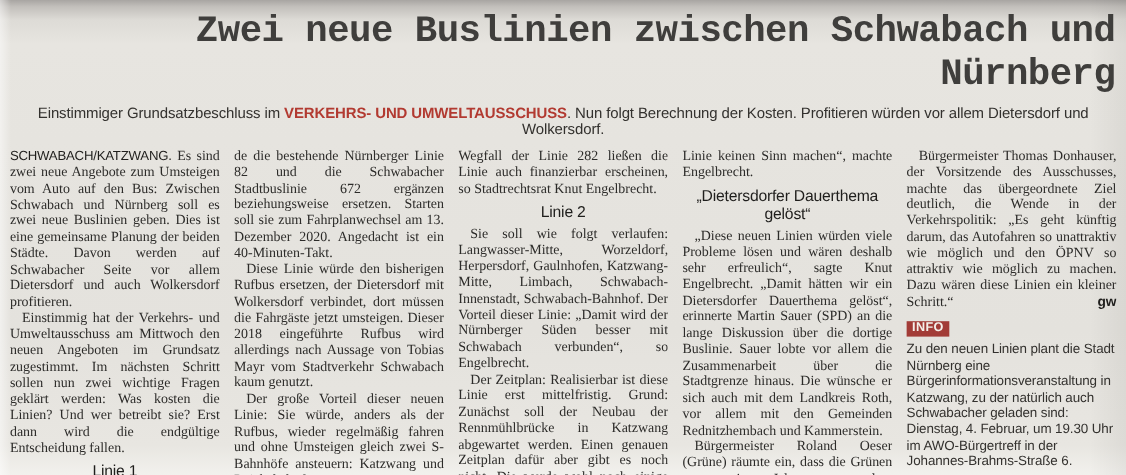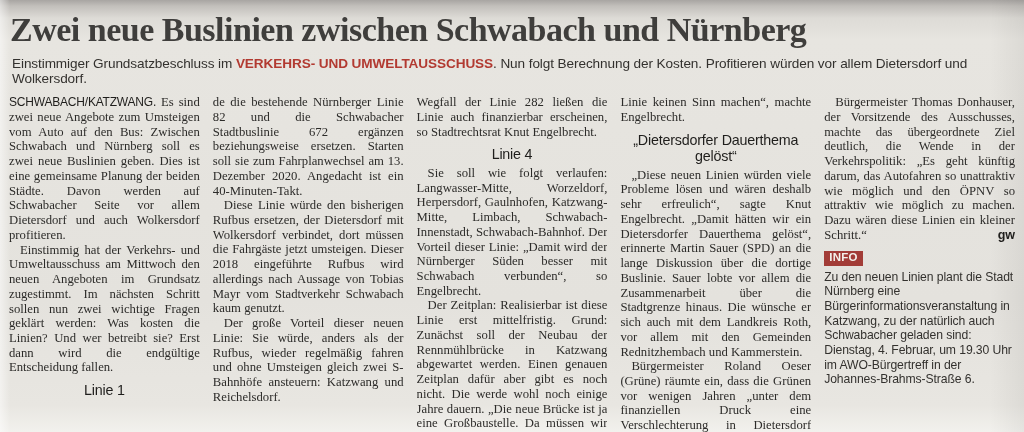--- a/index.html
+++ b/index.html
@@ -8,31 +8,31 @@
     width:1024px;height:432px;
     overflow:hidden;
     background:
       linear-gradient(90deg, rgba(255,255,255,.5) 0px, rgba(255,255,255,0) 10px, rgba(0,0,0,0) 990px, rgba(0,0,0,.05) 1024px),
       linear-gradient(180deg, #a8a5a2 0px, #c2bfbb 6px, #dddbd6 18px, #e7e5e0 40px, #e4e2dd 300px, #e8e6e1 405px, #f2f1ed 432px);
     font-family:"Liberation Serif", serif;
     color:#2c2b29;
   }
   h1.headline{
     margin:10px 10px 0 10px;
-    text-align:left;
-    font-family:Liberation Serif, serif;
+    text-align:right;
+    font-family:Liberation Mono, monospace;
     font-weight:700;
     font-size:34px;
     letter-spacing:-.5px;
     color:#3f3e3c;
     line-height:1.15;
   }
   p.kicker{
     margin:7px 12px 0 12px;
-    text-align:left;
+    text-align:center;
     font-family:"Liberation Sans", sans-serif;
     font-size:13.6px;
     letter-spacing:-.1px;
     color:#33312e;
   }
   .kicker-red{
     color:#b23a31;
     font-weight:700;
   }
   .body-cols{
@@ -119,21 +119,21 @@
 
     <div class="col">
       <p class="para noind">de die bestehende Nürnberger Linie 82 und die Schwabacher Stadtbuslinie 672 ergänzen beziehungsweise ersetzen. Starten soll sie zum Fahrplanwechsel am 13. Dezember 2020. Angedacht ist ein 40-Minuten-Takt.</p>
       <p class="para">Diese Linie würde den bisherigen Rufbus ersetzen, der Dietersdorf mit Wolkersdorf verbindet, dort müssen die Fahrgäste jetzt umsteigen. Dieser 2018 eingeführte Rufbus wird allerdings nach Aussage von Tobias Mayr vom Stadtverkehr Schwabach kaum genutzt.</p>
       <p class="para">Der große Vorteil dieser neuen Linie: Sie würde, anders als der Rufbus, wieder regelmäßig fahren und ohne Umsteigen gleich zwei S-Bahnhöfe ansteuern: Katzwang und Reichelsdorf.</p>
 
     </div>
 
     <div class="col">
       <p class="para noind">Wegfall der Linie 282 ließen die Linie auch finanzierbar erscheinen, so Stadtrechtsrat Knut Engelbrecht.</p>
-      <h3 class="subhead">Linie 4</h3>
+      <h3 class="subhead">Linie 2</h3>
       <p class="para">Sie soll wie folgt verlaufen: Langwasser-Mitte, Worzeldorf, Herpersdorf, Gaulnhofen, Katzwang-Mitte, Limbach, Schwabach-Innenstadt, Schwabach-Bahnhof. Der Vorteil dieser Linie: „Damit wird der Nürnberger Süden besser mit Schwabach verbunden“, so Engelbrecht.</p>
       <p class="para">Der Zeitplan: Realisierbar ist diese Linie erst mittelfristig. Grund: Zunächst soll der Neubau der Rennmühlbrücke in Katzwang abgewartet werden. Einen genauen Zeitplan dafür aber gibt es noch nicht. Die werde wohl noch einige Jahre dauern. „Die neue Brücke ist ja eine Großbaustelle. Da müssen wir also noch etwas warten. Davor würde diese</p>
     </div>
 
     <div class="col">
       <p class="para noind">Linie keinen Sinn machen“, machte Engelbrecht.</p>
       <h3 class="subhead">„Dietersdorfer Dauerthema gelöst“</h3>
       <p class="para">„Diese neuen Linien würden viele Probleme lösen und wären deshalb sehr erfreulich“, sagte Knut Engelbrecht. „Damit hätten wir ein Dietersdorfer Dauerthema gelöst“, erinnerte Martin Sauer (SPD) an die lange Diskussion über die dortige Buslinie. Sauer lobte vor allem die Zusammenarbeit über die Stadtgrenze hinaus. Die wünsche er sich auch mit dem Landkreis Roth, vor allem mit den Gemeinden Rednitzhembach und Kammerstein.</p>
       <p class="para">Bürgermeister Roland Oeser (Grüne) räumte ein, dass die Grünen vor wenigen Jahren „unter dem finanziellen Druck eine Verschlechterung in Dietersdorf mitgetragen“ hätten. Die reguläre Linie wurde durch den Ruf-</p>
     </div>

